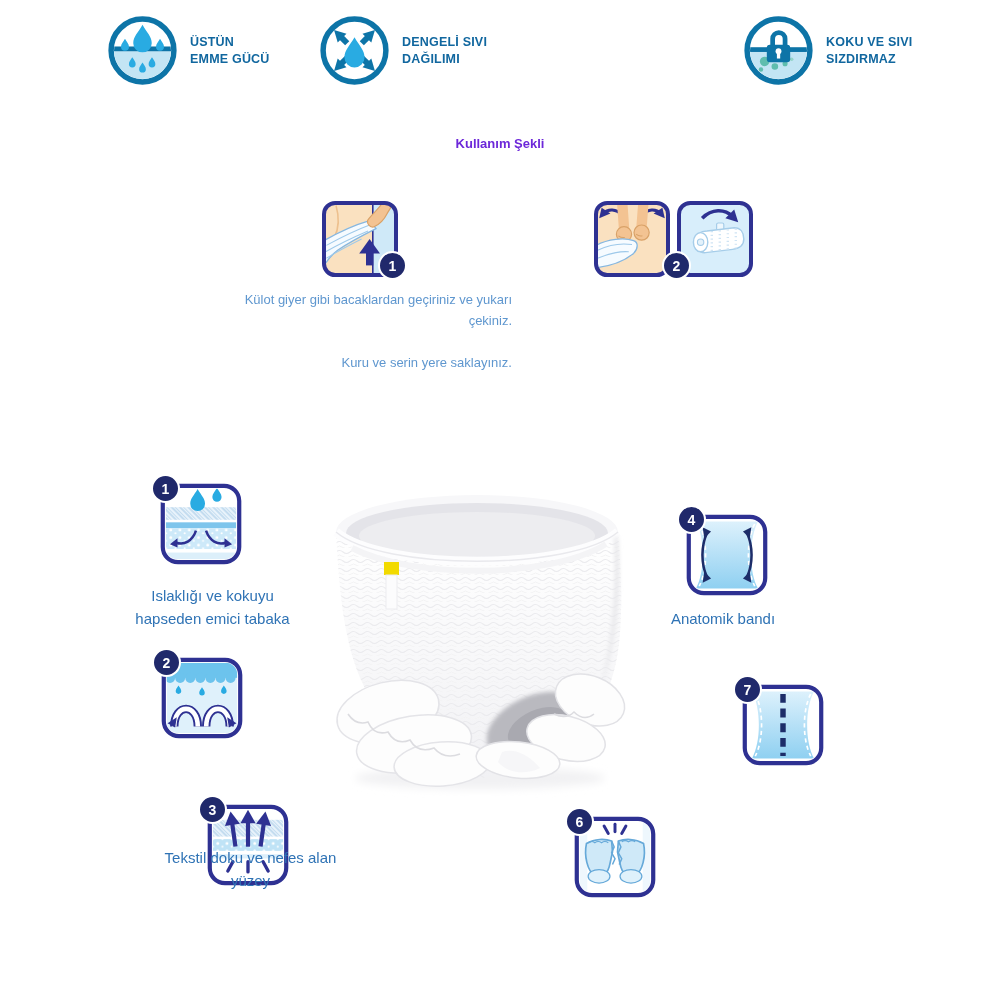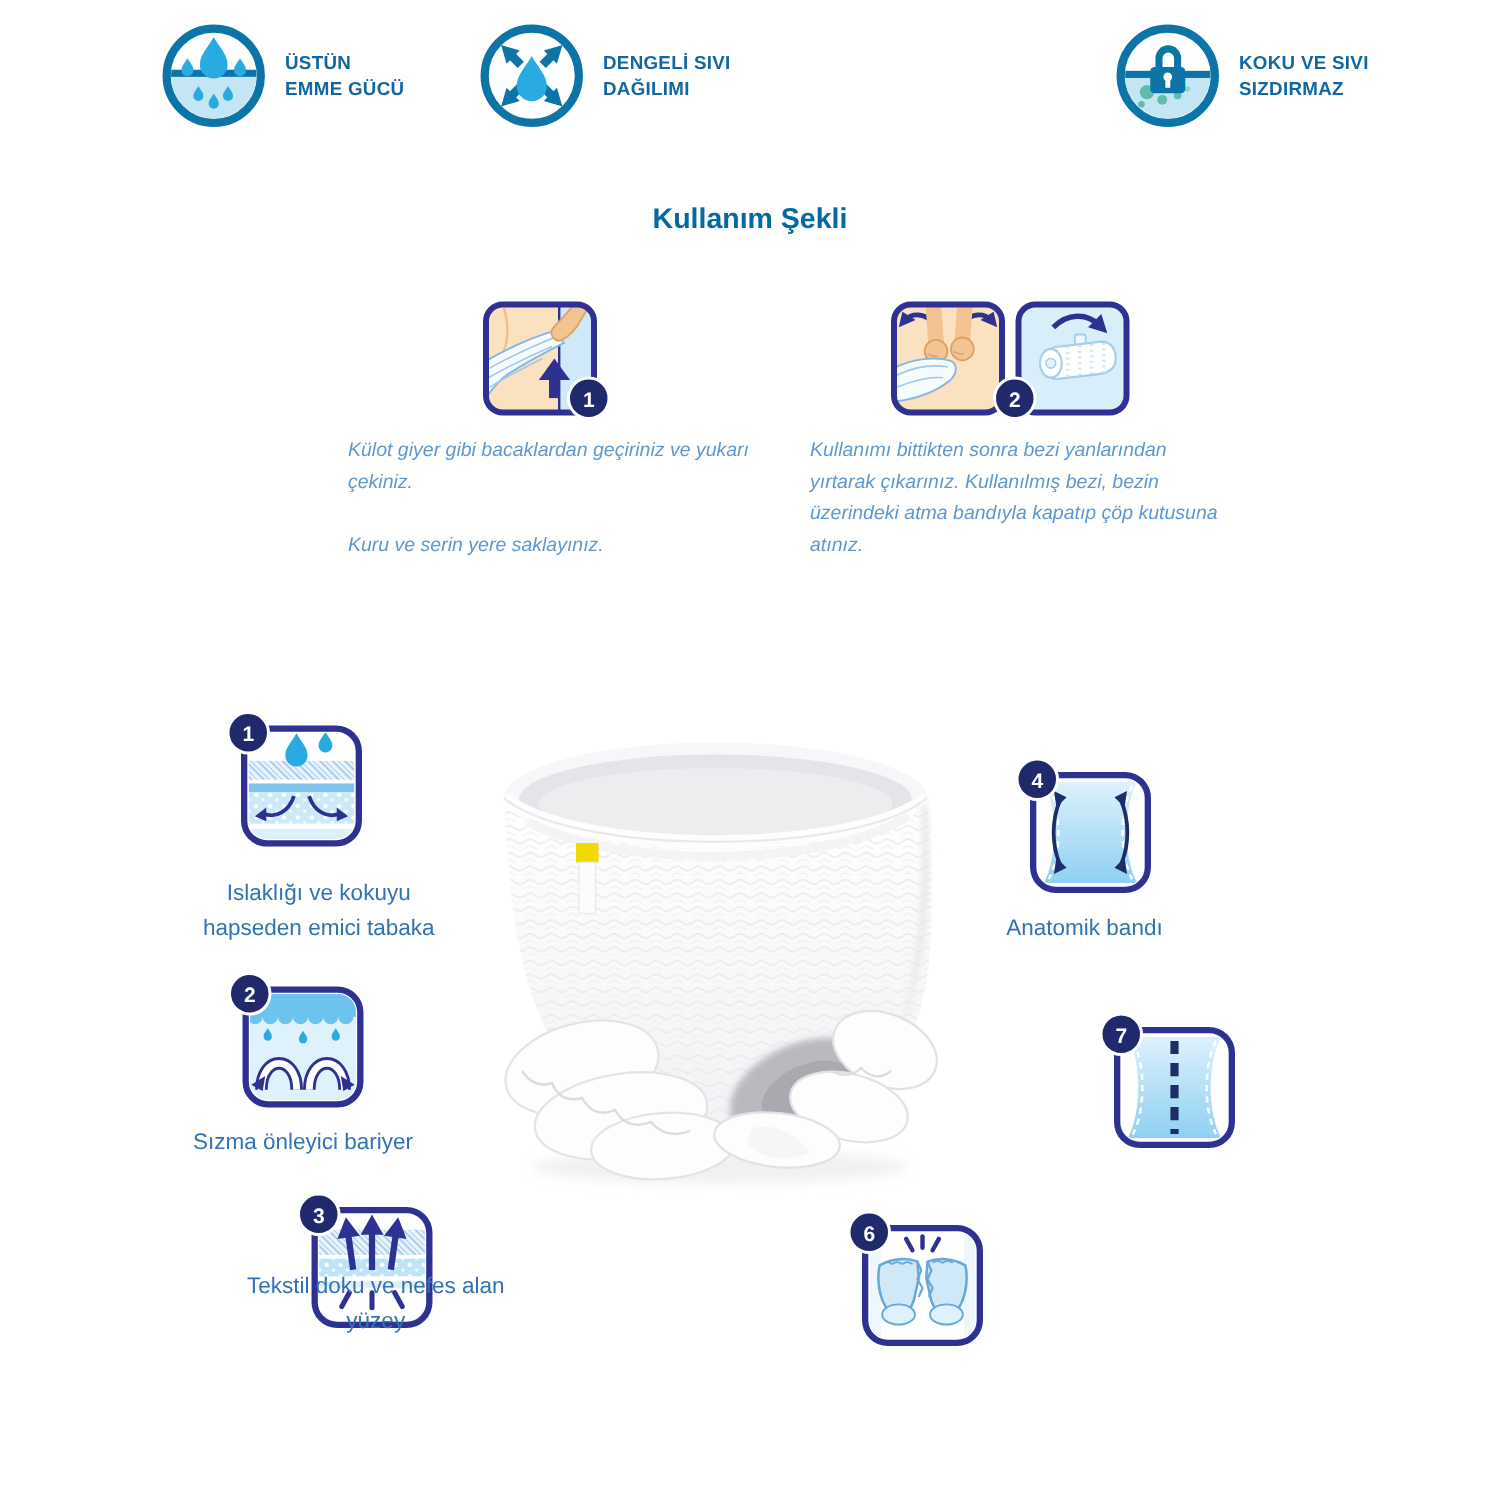--- a/index.html
+++ b/index.html
@@ -5,29 +5,29 @@
   html,body{margin:0;padding:0;background:#fff;}
   #canvas{position:relative;width:1000px;height:1000px;background:#fff;overflow:hidden;
           font-family:"Liberation Sans","DejaVu Sans",sans-serif;}
   
   .feature{position:absolute;top:14px;display:flex;align-items:center;gap:11px;}
   .feature svg{width:73px;height:73px;flex:none;}
   .feature-label{font-weight:bold;font-size:12.5px;line-height:17px;color:#11679f;letter-spacing:.2px;}
   .feature-label span{display:block;}
   
   .heading{position:absolute;left:0;right:0;top:136px;text-align:center;
-           font-size:19px;font-weight:bold;color:#0369a1;}
+           font-size:13px;font-weight:bold;color:#6d28d9;}
   
   .step-iconwrap{position:absolute;}
   .step-iconwrap svg{width:80px;height:80px;display:block;}
   .twin{display:flex;gap:3px;}
   .badge{position:absolute;width:25px;height:25px;border-radius:50%;background:#20296b;
          border:2px solid #fff;color:#fff;font-size:14px;font-weight:bold;
          display:flex;align-items:center;justify-content:center;z-index:5;}
-  .step-text{position:absolute;text-align:left;font-size:13px;line-height:21px;color:#5f97cf;font-style:italic;}
+  .step-text{position:absolute;text-align:right;font-size:13px;line-height:21px;color:#5f97cf;}
   .step-text p{margin:0 0 21px 0;}
   .step-text p:last-child{margin-bottom:0;}
   
   .co{position:absolute;width:84px;height:84px;}
   .co svg{width:84px;height:84px;display:block;}
   .co-label{position:absolute;text-align:center;font-size:15px;line-height:23px;color:#2f73b5;}
   .product{position:absolute;left:322px;top:476px;width:320px;height:324px;}
 </style>
 </head>
 <body>
@@ -208,21 +208,20 @@
       <rect x="5" y="5" width="90" height="90" rx="14" fill="none" stroke="#2e3192" stroke-width="5"></rect>
     </svg>
     <div class="badge" style="left:70px;top:52px">2</div>
   </div>
 
   <div class="step-text" style="left:232px;top:289px;width:280px">
     <p>Külot giyer gibi bacaklardan geçiriniz ve yukarı çekiniz.</p>
     <p>Kuru ve serin yere saklayınız.</p>
   </div>
   <div class="step-text" style="left:540px;top:289px;width:272px">
-    <p>Kullanımı bittikten sonra bezi yanlarından yırtarak çıkarınız. Kullanılmış bezi, bezin üzerindeki atma bandıyla kapatıp çöp kutusuna atınız.</p>
   </div>
 
   <svg class="product" viewBox="0 0 320 324">
     <ellipse cx="158" cy="302" rx="125" ry="11" fill="#f1f1f3" filter="url(#soft)"></ellipse>
     <ellipse cx="155" cy="56" rx="141" ry="37" fill="#f7f7f9"></ellipse>
     <ellipse cx="155" cy="57" rx="131" ry="30" fill="#e4e4e9"></ellipse>
     <ellipse cx="155" cy="60" rx="118" ry="24" fill="#ededf0"></ellipse>
     <path d="M14 56 C18 130 24 185 52 228 C80 270 118 298 152 302 C166 304 176 296 180 286 C188 296 204 300 220 292 C258 274 290 228 297 168 C301 132 299 88 296 56 C250 95 60 95 14 56 Z" fill="url(#gBody)"></path>
     <path d="M14 56 C18 130 24 185 52 228 C80 270 118 298 152 302 C166 304 176 296 180 286 C188 296 204 300 220 292 C258 274 290 228 297 168 C301 132 299 88 296 56 C250 95 60 95 14 56 Z" fill="url(#crinkle)"></path>
     <path d="M14 56 C60 95 250 95 296 56" fill="none" stroke="#fdfdfe" stroke-width="9"></path>
@@ -298,21 +297,20 @@
         <path d="M17 84 C17 56 45 56 45 84" stroke="#fff" stroke-width="5.5" fill="none"></path>
         <polygon points="9,80 20,73 18,85" fill="#2e3192"></polygon>
         <path d="M55 84 C55 56 83 56 83 84" stroke="#2e3192" stroke-width="10" fill="none"></path>
         <path d="M55 84 C55 56 83 56 83 84" stroke="#fff" stroke-width="5.5" fill="none"></path>
         <polygon points="91,80 80,73 82,85" fill="#2e3192"></polygon>
       </g>
       <rect x="4.5" y="4.5" width="91" height="91" rx="18" fill="none" stroke="#2e3192" stroke-width="5"></rect>
     </svg>
     <div class="badge" style="left:-8px;top:-8px">2</div>
   </div>
-  <div class="co-label" style="left:102px;top:750px;width:200px">Sızma önleyici bariyer</div>
 
   <div class="co" style="left:206px;top:803px">
     <svg viewBox="0 0 100 100">
       <clipPath id="k3">
           <rect x="8" y="8" width="84" height="84" rx="14"></rect>
         </clipPath>
       <g clip-path="url(#k3)">
         <rect x="8" y="8" width="84" height="84" fill="#fff"></rect>
         <rect x="8" y="20" width="84" height="20" fill="url(#mesh)"></rect>
         <rect x="8" y="43" width="84" height="14" fill="#bfe3f6"></rect>

